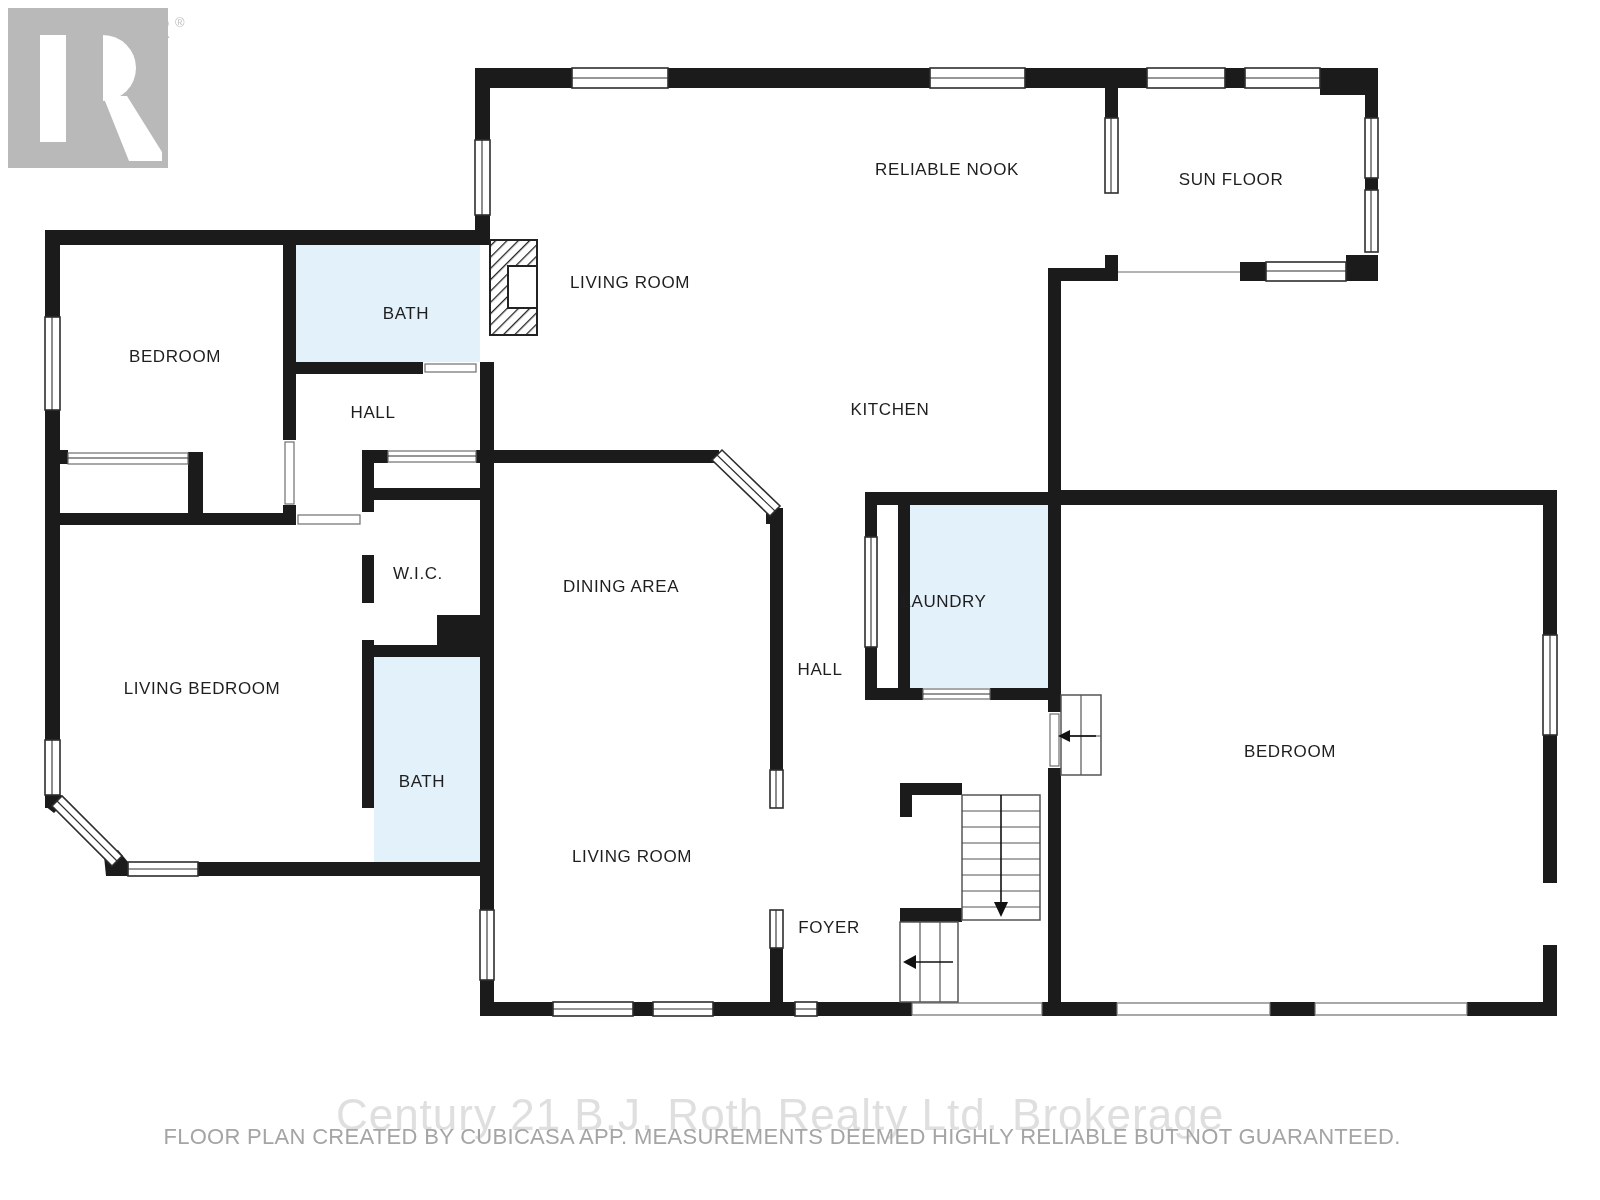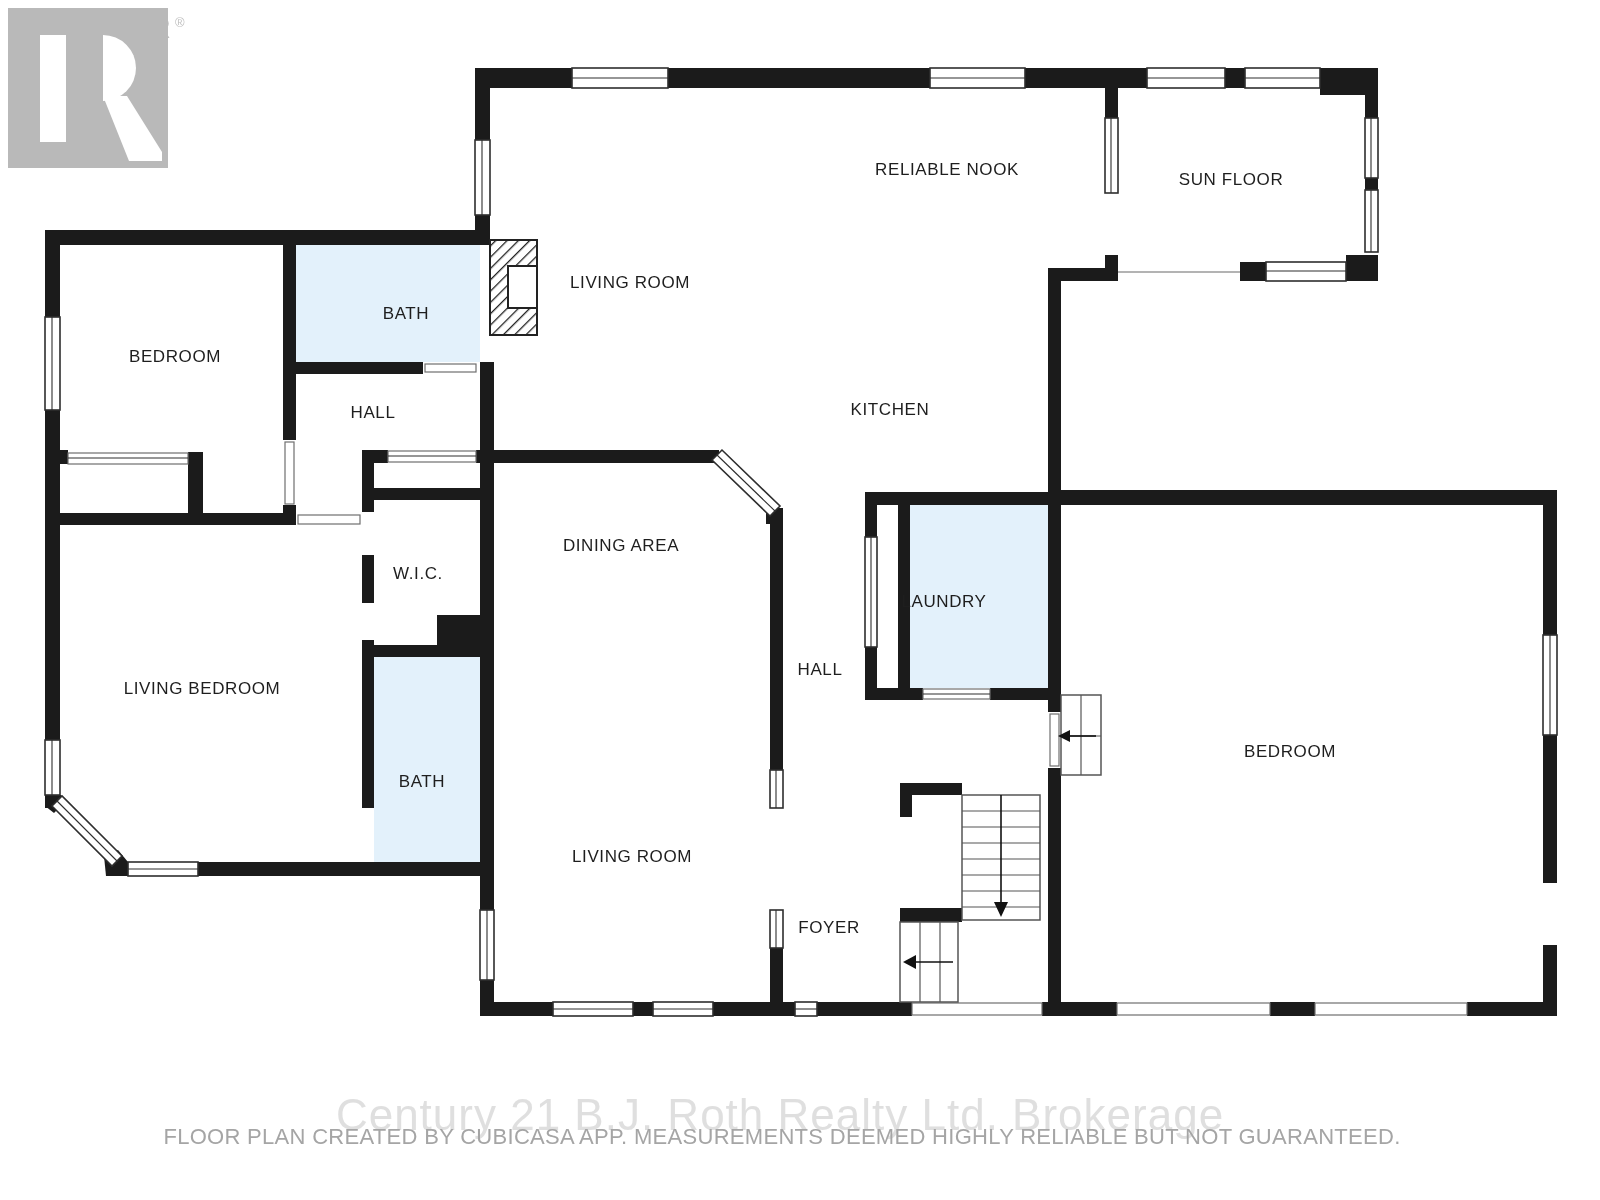--- a/index.html
+++ b/index.html
@@ -216,21 +216,21 @@
   </svg>
 
   <div class="lbl" style="left:947px;top:170px">RELIABLE NOOK</div>
   <div class="lbl" style="left:1231px;top:180px">SUN FLOOR</div>
   <div class="lbl" style="left:630px;top:283px">LIVING ROOM</div>
   <div class="lbl" style="left:406px;top:314px">BATH</div>
   <div class="lbl" style="left:175px;top:357px">BEDROOM</div>
   <div class="lbl" style="left:373px;top:413px">HALL</div>
   <div class="lbl" style="left:890px;top:410px">KITCHEN</div>
   <div class="lbl" style="left:418px;top:574px">W.I.C.</div>
-  <div class="lbl" style="left:621px;top:546px">DINING AREA</div>
+  <div class="lbl" style="left:621px;top:587px">DINING AREA</div>
   <div class="lbl" style="left:944px;top:602px">LAUNDRY</div>
   <div class="lbl" style="left:820px;top:670px">HALL</div>
   <div class="lbl" style="left:202px;top:689px">LIVING BEDROOM</div>
   <div class="lbl" style="left:422px;top:782px">BATH</div>
   <div class="lbl" style="left:1290px;top:752px">BEDROOM</div>
   <div class="lbl" style="left:632px;top:857px">LIVING ROOM</div>
   <div class="lbl" style="left:829px;top:928px">FOYER</div>
 
   <div class="logo">
     <svg width="160" height="160" viewBox="0 0 160 160">

